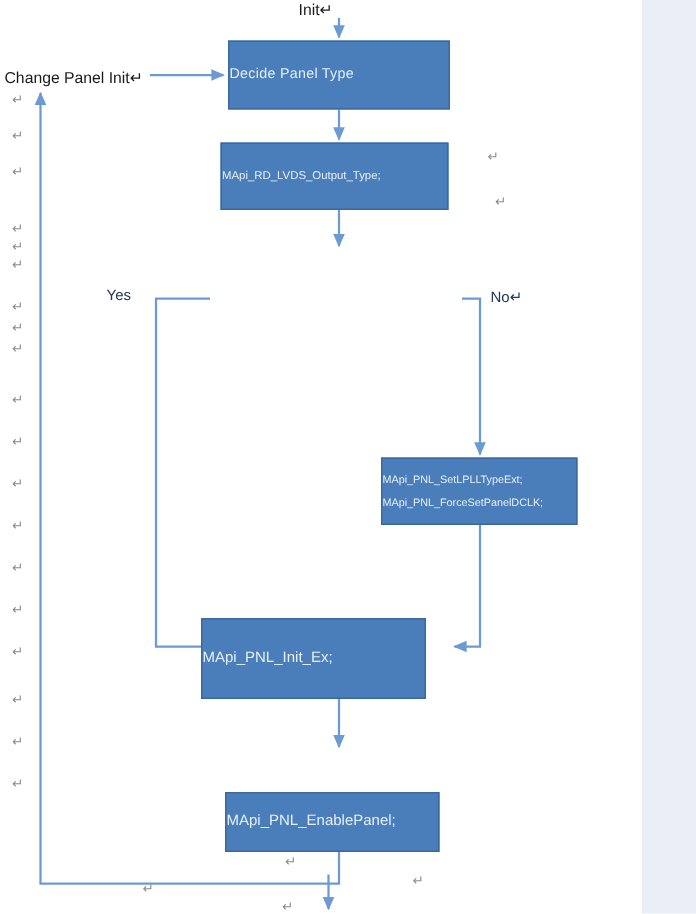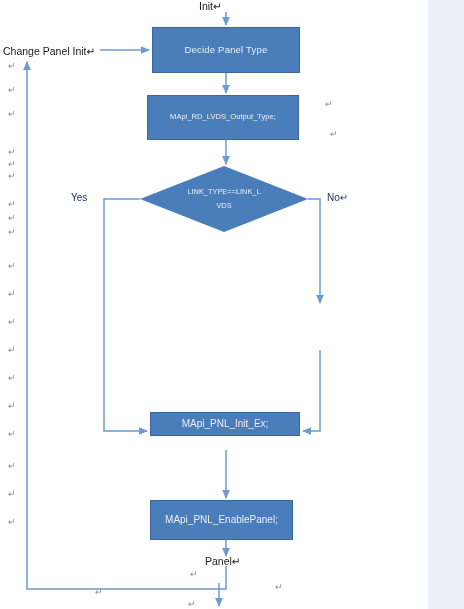--- a/index.html
+++ b/index.html
@@ -35,21 +35,21 @@
     width: 464px; height: 609px;
   }
 
   
   .node {
     position: absolute;
     background: #4a7ebb;
     border: 1px solid #3c68a0;
     display: flex;
     flex-direction: column;
-    align-items: center;
+    align-items: flex-start;
     justify-content: center;
     color: #e8eef7;
     text-align: center;
     line-height: 1.35;
   }
   .node .line {
     display: block;
     white-space: nowrap;
   }
 
@@ -68,27 +68,27 @@
   #node-api-config .line { margin: 2.5px 0; }
 
   #node-lvds-settings {
     left: 254px; top: 305px;
     width: 131px; height: 45px;
     font-size: 7.2px;
   }
   #node-lvds-settings .line { margin: 2.5px 0; }
 
   #node-pnl-init-ex {
-    left: 150px; top: 412px;
-    width: 150px; height: 24px;
+    left: 134px; top: 412px;
+    width: 150px; height: 54px;
     font-size: 10px;
   }
 
   #node-pnl-enable-panel {
-    left: 150px; top: 500px;
+    left: 150px; top: 528px;
     width: 143px; height: 40px;
     font-size: 10px;
   }
 
   
   #node-link-type-check {
     position: absolute;
     left: 140px; top: 166px;
     width: 168px; height: 66px;
   }
@@ -183,28 +183,25 @@
   <div class="label" id="label-done">Panel↵</div>
 
   <div class="node" id="node-decide-panel-type">
     <span class="line">Decide Panel Type</span>
   </div>
 
   <div class="node" id="node-api-config">
     <span class="line">MApi_RD_LVDS_Output_Type;</span>
   </div>
 
-  <div id="node-link-type-check">
-    <div class="diamond-shape"></div>
-    <div class="diamond-text">
-      <span class="line">LINK_TYPE==LINK_L</span>
-      <span class="line">VDS</span>
-    </div>
-  </div>
-
+
+  <div class="node" id="node-lvds-settings">
+    <span class="line">MApi_PNL_SetLPLLTypeExt;</span>
+    <span class="line">MApi_PNL_ForceSetPanelDCLK;</span>
+  </div>
 
   <div class="node" id="node-pnl-init-ex">
     <span class="line">MApi_PNL_Init_Ex;</span>
   </div>
 
   <div class="node" id="node-pnl-enable-panel">
     <span class="line">MApi_PNL_EnablePanel;</span>
   </div>
 
   <div id="pilcrow-layer">

